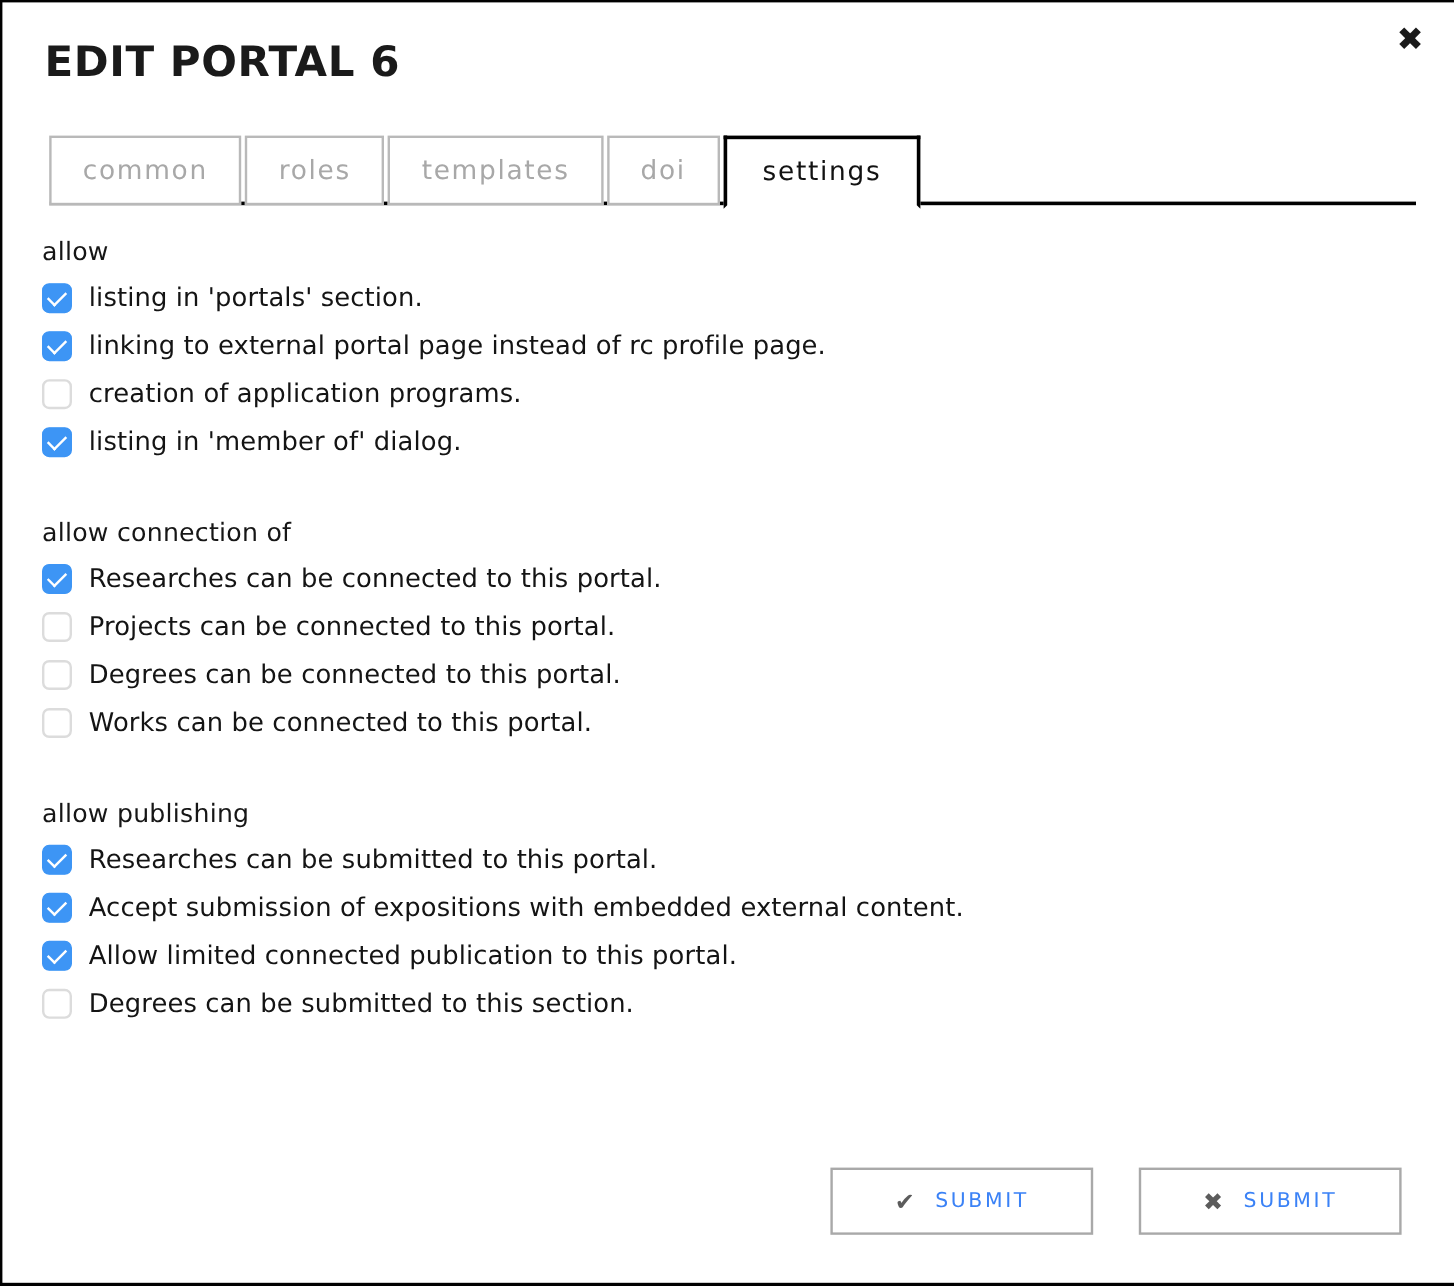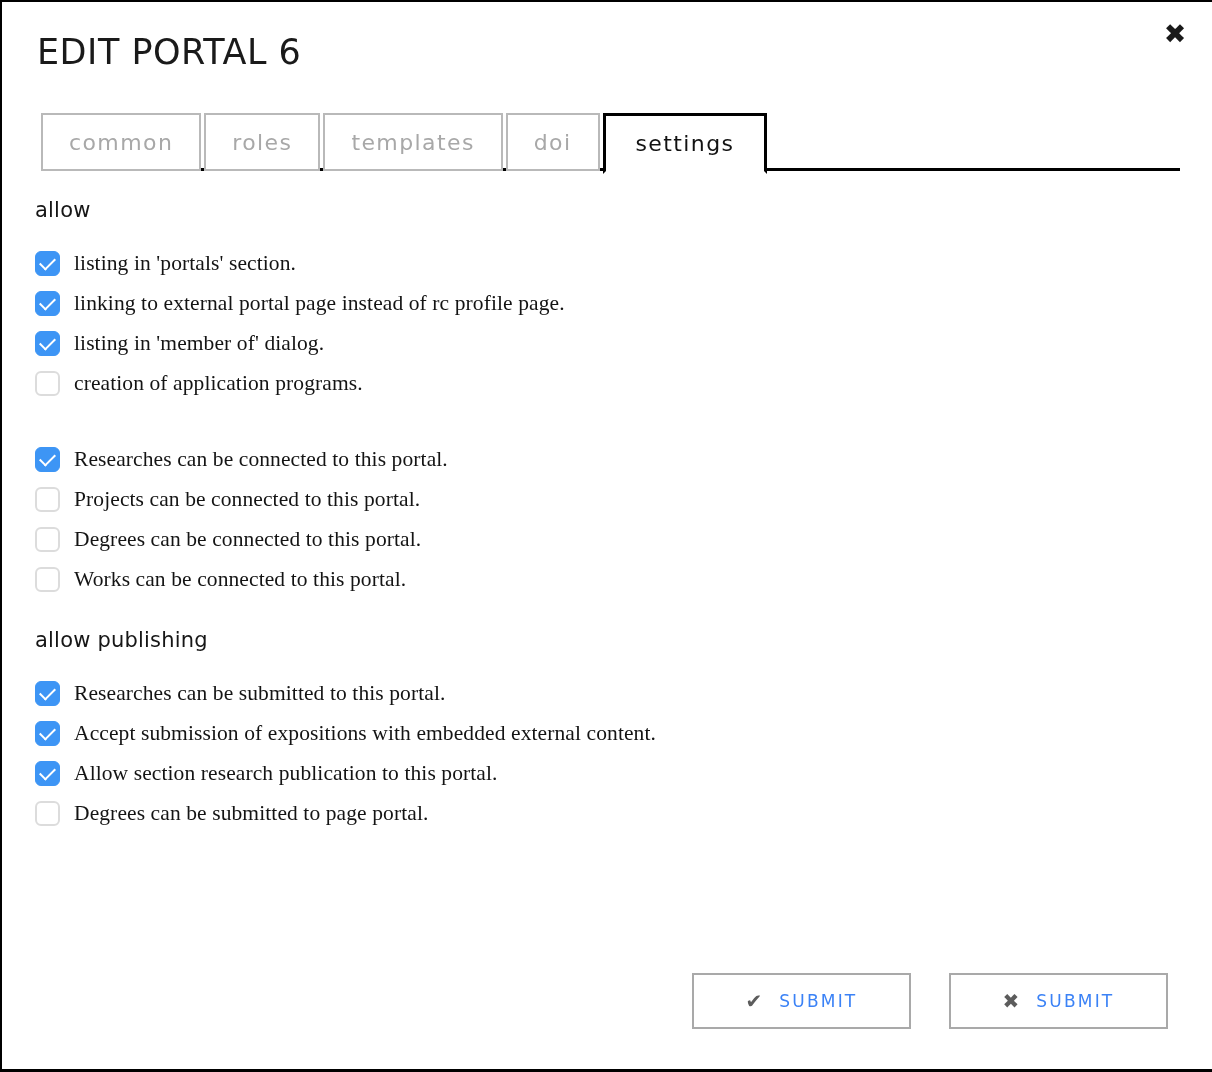--- a/index.html
+++ b/index.html
@@ -48,21 +48,21 @@
   }
 
   
   .title {
     position: absolute;
     left: 35px;
     top: 30px;
     font-size: 35px;
     letter-spacing: 0.5px;
     color: #1a1a1a;
-    font-weight: 400;
+    font-weight: 700;
     white-space: nowrap;
   }
 
   
   .tabs {
     position: absolute;
     left: 39px;
     top: 109px;
     right: 32px;
     height: 60px;
@@ -121,24 +121,23 @@
   }
   .section-title {
     font-size: 21px;
     color: #161616;
     margin-bottom: 14px;
     letter-spacing: 0.2px;
   }
 
   .cb-row {
     display: flex;
-    align-items: flex-end;
+    align-items: flex-start;
     height: 40px;
     cursor: pointer;
-    font-family: Liberation Serif, serif;
   }
   .cb {
     box-sizing: border-box;
     width: 25px;
     height: 25px;
     border-radius: 6px;
     flex: 0 0 auto;
     display: flex;
     align-items: center;
     justify-content: center;
@@ -239,31 +238,32 @@
           </span>
           <span class="cb-label">listing in 'portals' section.</span>
         </div>
         <div class="cb-row">
           <span class="cb on">
             <span class="tick"></span>
           </span>
           <span class="cb-label">linking to external portal page instead of rc profile page.</span>
         </div>
         <div class="cb-row">
+          <span class="cb off"></span>
+          <span class="cb-label">creation of application programs.</span>
+        </div>
+        <div class="cb-row">
           <span class="cb on">
             <span class="tick"></span>
           </span>
           <span class="cb-label">listing in 'member of' dialog.</span>
         </div>
-        <div class="cb-row">
-          <span class="cb off"></span>
-          <span class="cb-label">creation of application programs.</span>
-        </div>
       </div>
       <div class="section">
+        <div class="section-title">allow connection of</div>
         <div class="cb-row">
           <span class="cb on">
             <span class="tick"></span>
           </span>
           <span class="cb-label">Researches can be connected to this portal.</span>
         </div>
         <div class="cb-row">
           <span class="cb off"></span>
           <span class="cb-label">Projects can be connected to this portal.</span>
         </div>
@@ -287,25 +287,25 @@
         <div class="cb-row">
           <span class="cb on">
             <span class="tick"></span>
           </span>
           <span class="cb-label">Accept submission of expositions with embedded external content.</span>
         </div>
         <div class="cb-row">
           <span class="cb on">
             <span class="tick"></span>
           </span>
-          <span class="cb-label">Allow section research publication to this portal.</span>
-        </div>
-        <div class="cb-row">
-          <span class="cb off"></span>
-          <span class="cb-label">Degrees can be submitted to page portal.</span>
+          <span class="cb-label">Allow limited connected publication to this portal.</span>
+        </div>
+        <div class="cb-row">
+          <span class="cb off"></span>
+          <span class="cb-label">Degrees can be submitted to this section.</span>
         </div>
       </div>
     </div>
 
   <div class="footer">
     <button class="btn">
       <span class="bicon">✔</span>
       <span class="blabel">SUBMIT</span>
     </button>
     <button class="btn">

